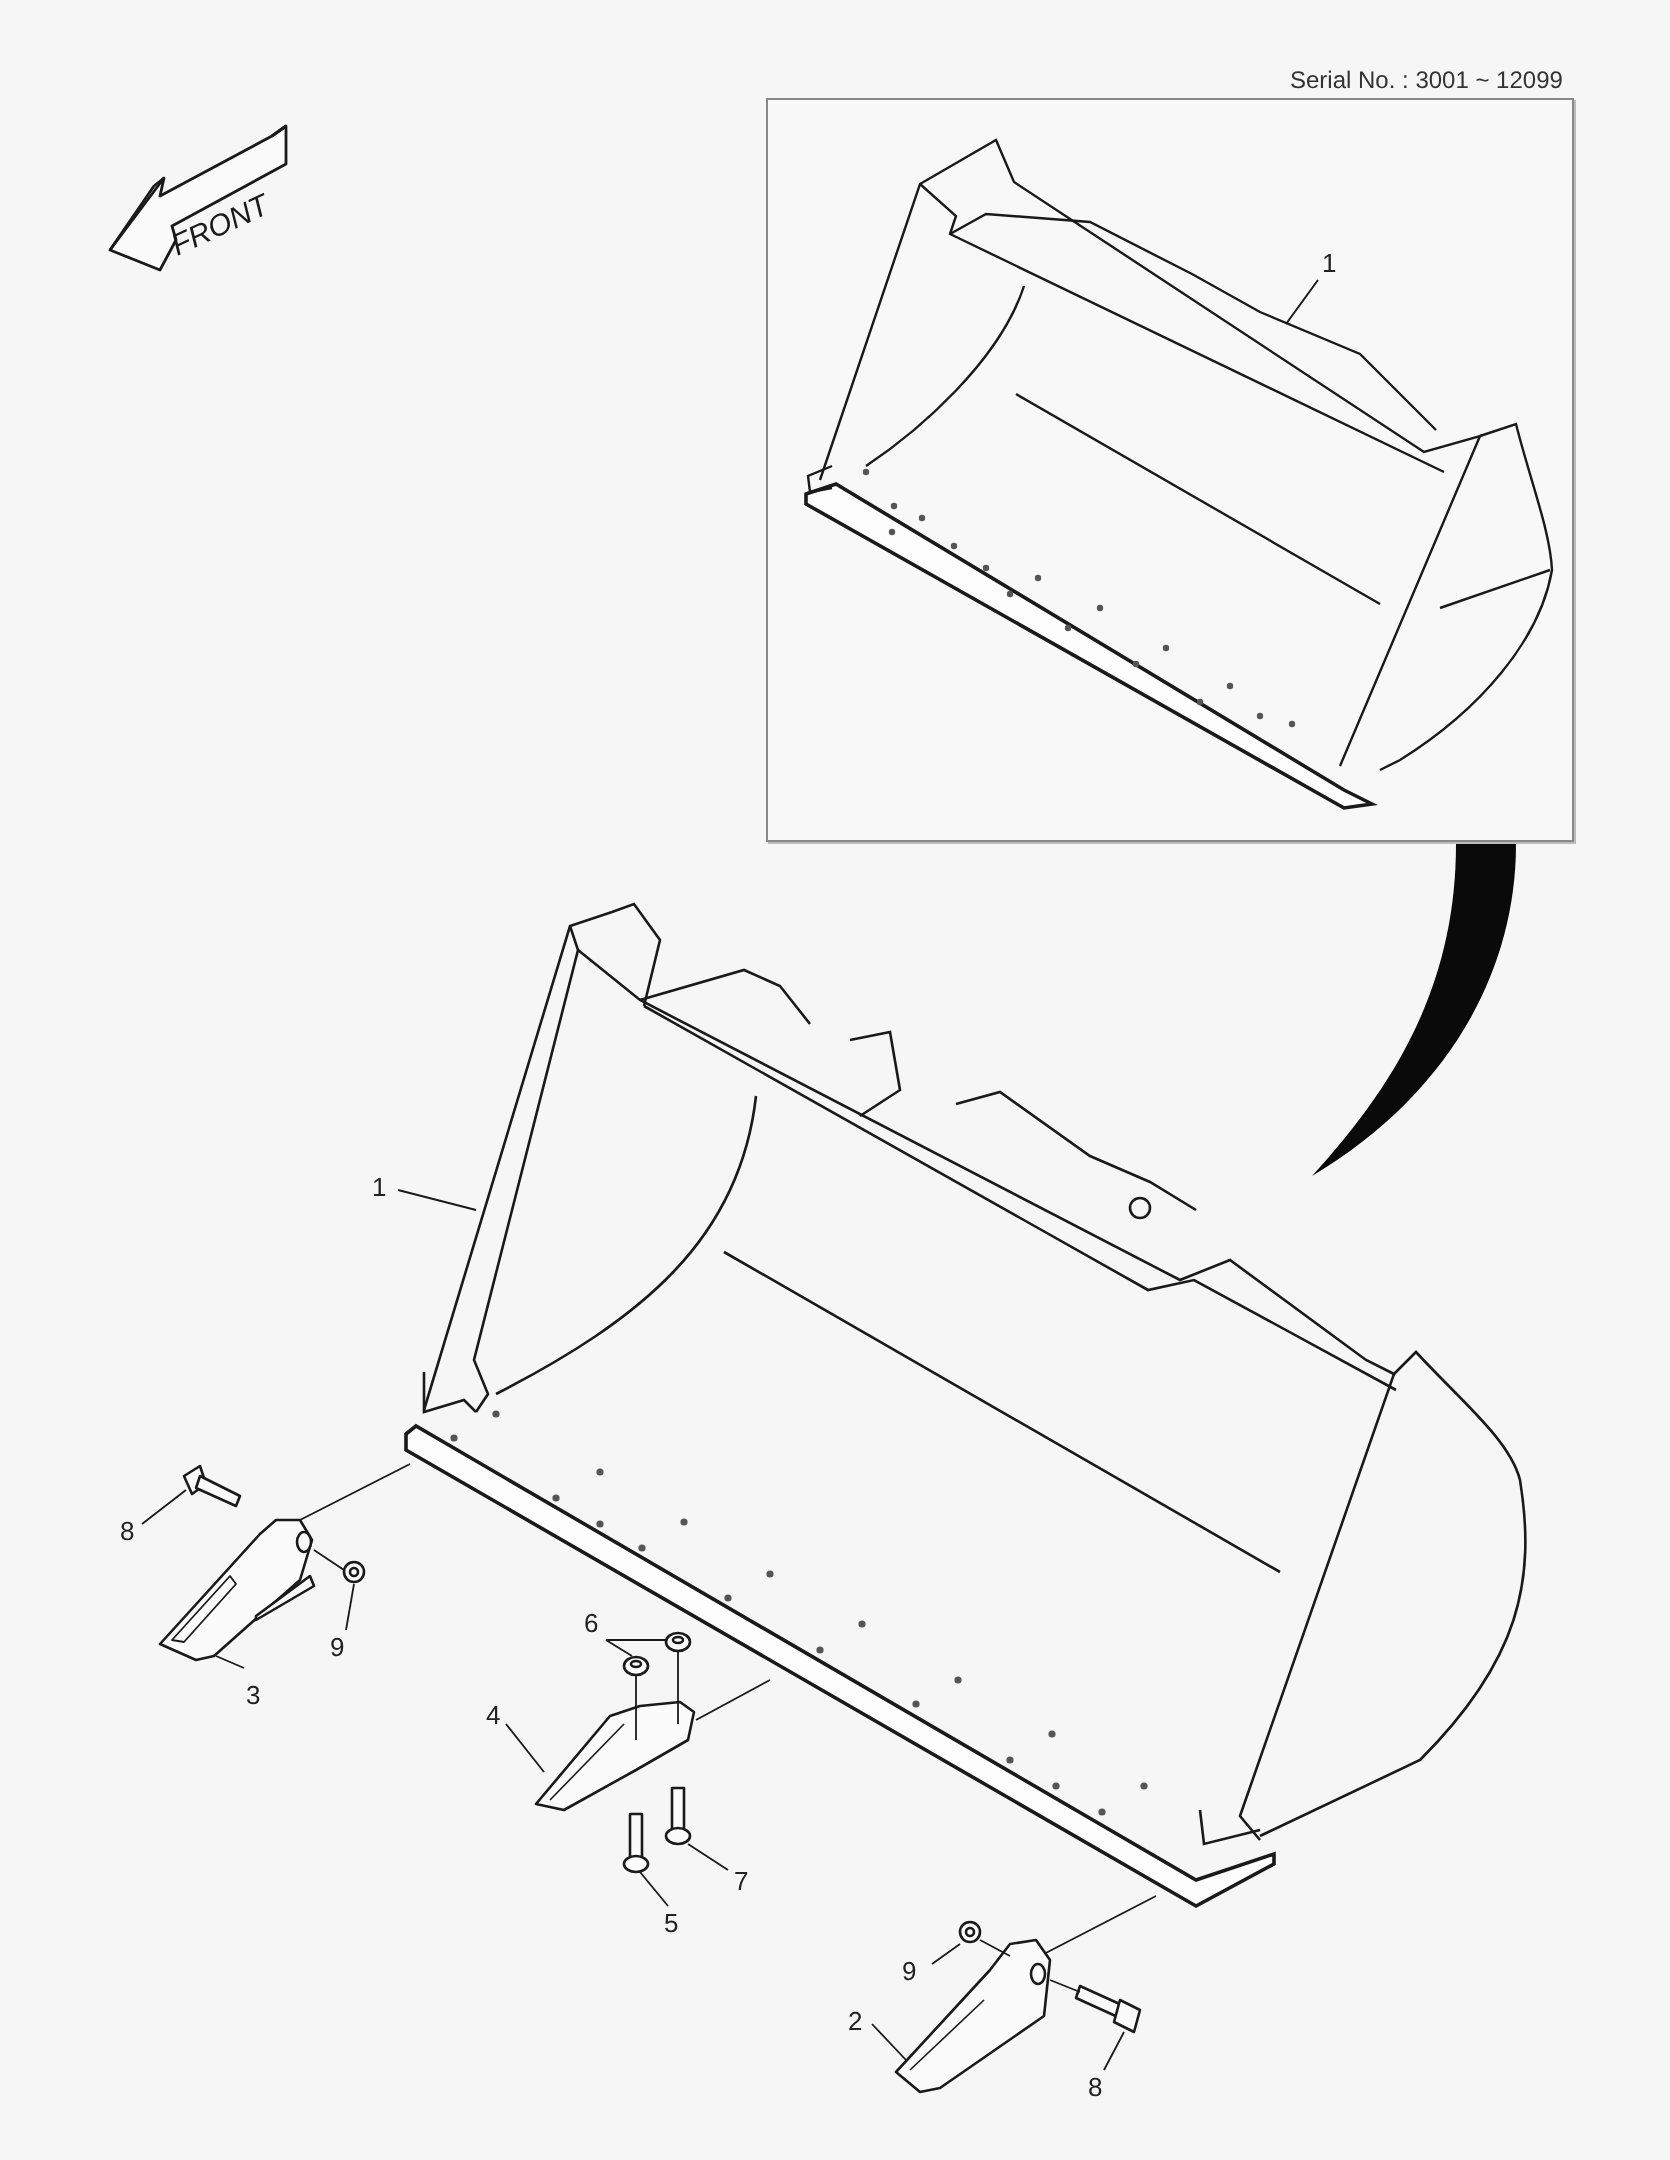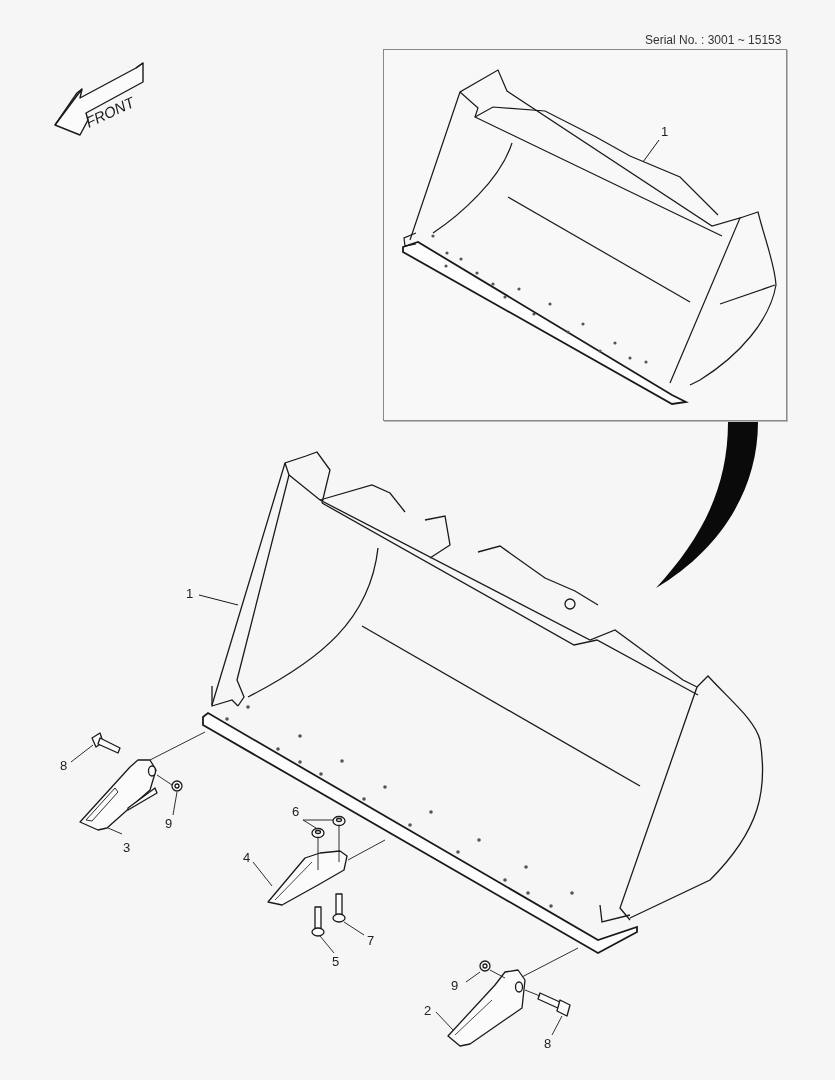--- a/index.html
+++ b/index.html
@@ -7,21 +7,21 @@
          font-family:"Liberation Sans", sans-serif; color:#222; }
   .serial { position:absolute; left:645px; top:33px; font-size:12px; color:#333; }
   .inset { position:absolute; left:383px; top:49px; width:402px; height:370px;
            border:1px solid #888; background:#f8f8f8; box-shadow:1px 1px 0 #bbb; }
   svg.layer { position:absolute; left:0; top:0; }
   .lbl { font-size:13px; fill:#222; font-family:"Liberation Sans", sans-serif; }
 </style>
 </head>
 <body>
 
-<div class="serial">Serial No. : 3001 ~ 15153</div>
+<div class="serial">Serial No. : 3001 ~ 12099</div>
 
 <div class="inset"></div>
 
 <svg class="layer" width="835" height="1080" viewBox="0 0 835 1080">
 
   <g stroke="#1a1a1a" stroke-width="1.4" fill="#fbfbfb" stroke-linejoin="round">
     <polygon points="55,125 82,89 80,98 136,68 143,63 143,82 86,113 88,120 80,135"></polygon>
     <polyline points="136,68 143,63" fill="none"></polyline>
     <polyline points="82,89 77,93 55,125" fill="none"></polyline>
     <text x="80" y="121" transform="rotate(-25 100 105)" font-size="15" font-style="italic" fill="#1a1a1a" stroke="none">FRONT</text>

